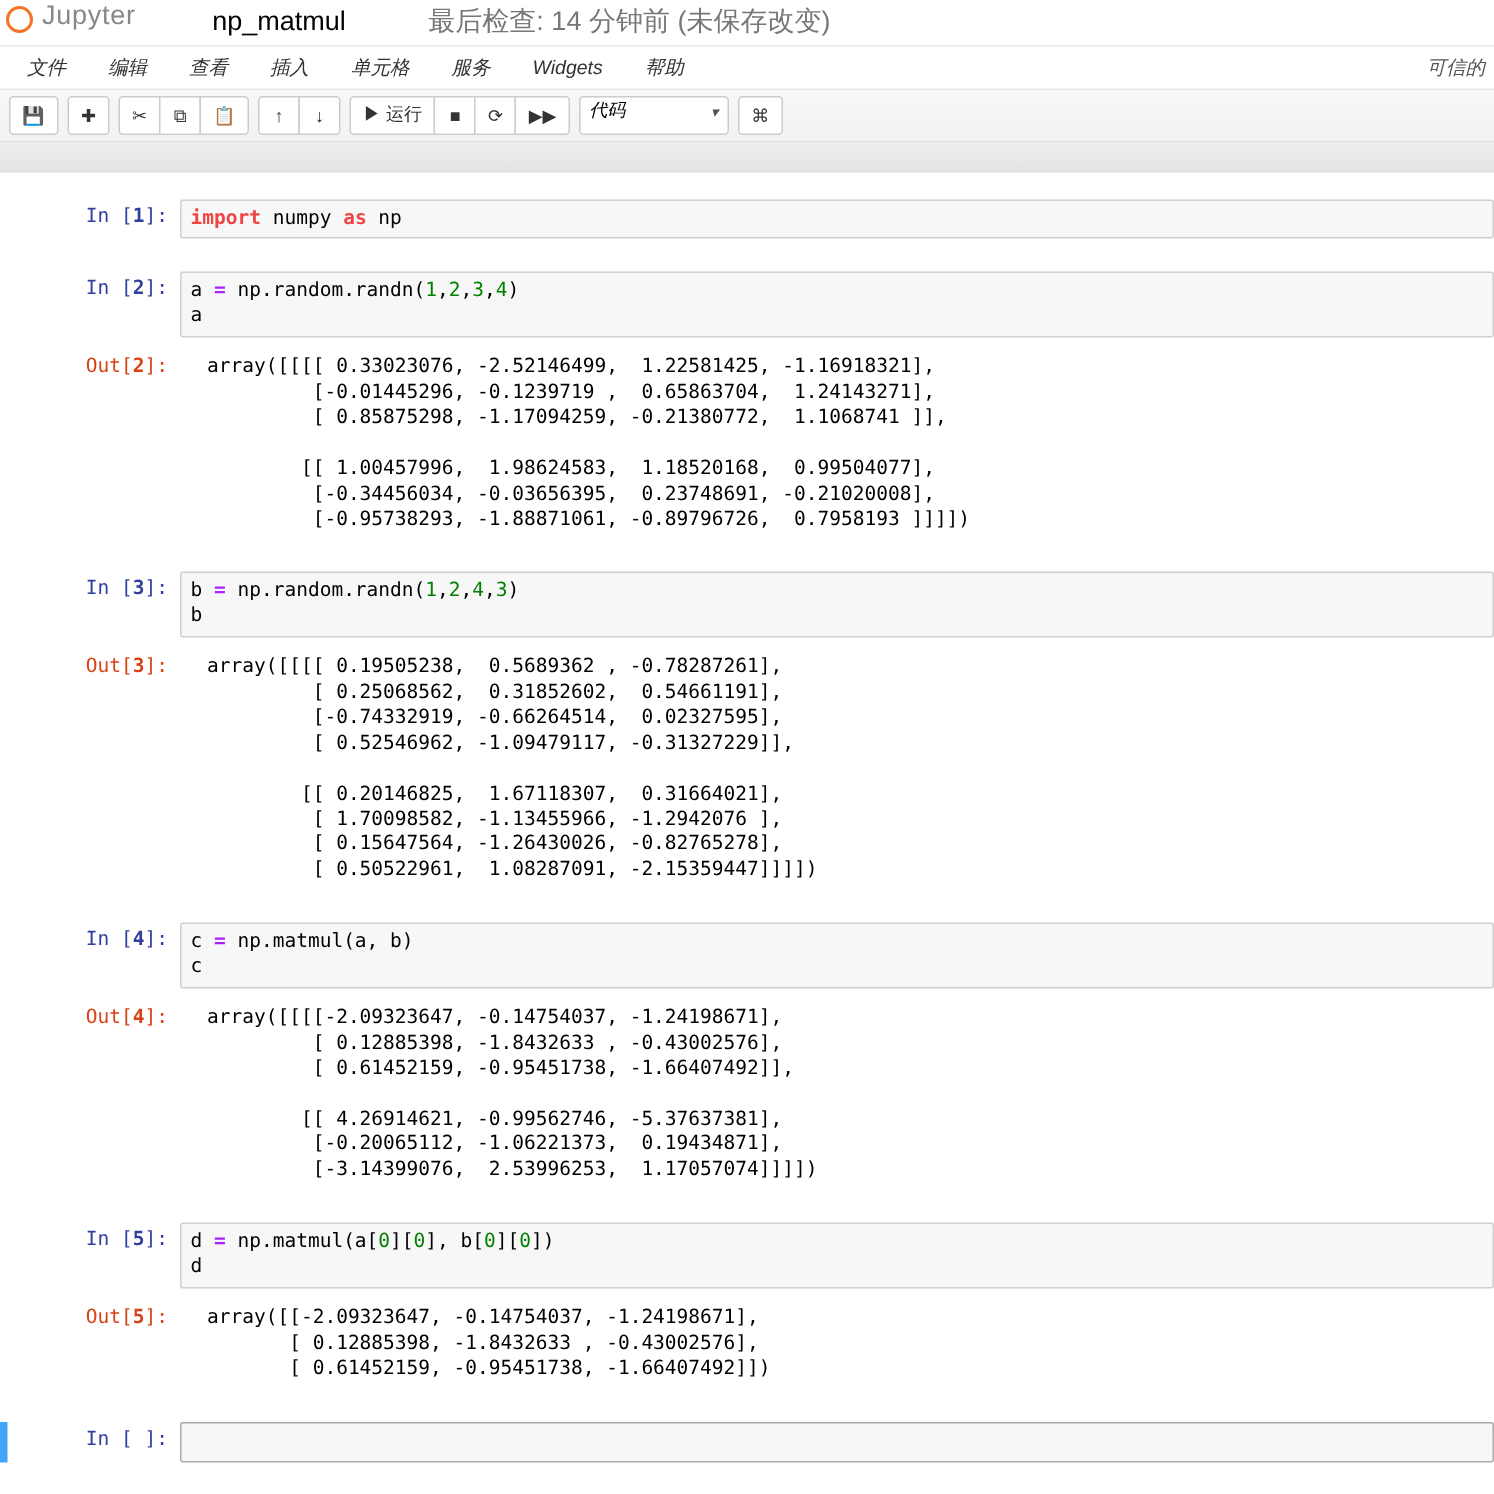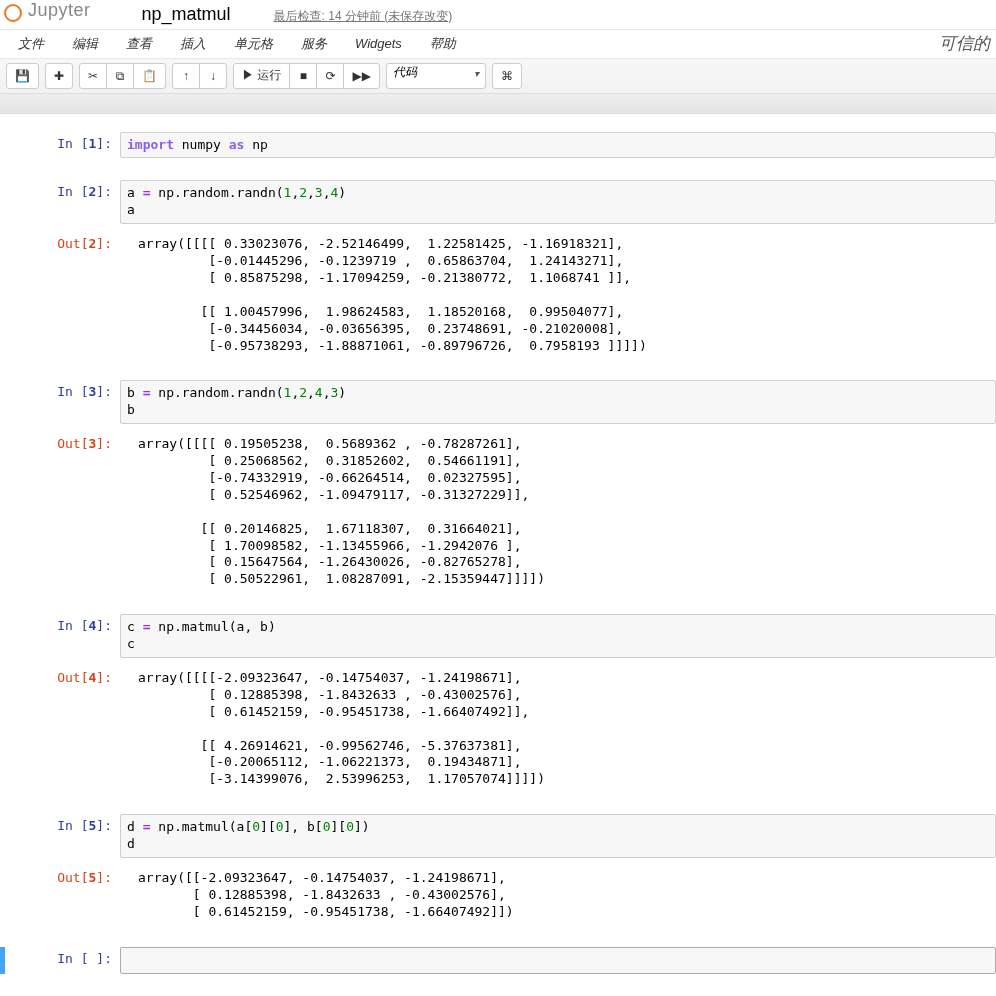--- a/index.html
+++ b/index.html
@@ -26,42 +26,42 @@
     padding: 0 8px 0 4px;
   }
   .logo-ring {
     width: 18px; height: 18px; border: 2px solid #f37626; border-radius: 50%;
     margin-right: 6px;
     position: relative;
     top:2px;
   }
   .logo-text { font-family: "Segoe UI", Arial; letter-spacing: .5px; }
   .nb-name { font-size: 18px; margin-left: 8px; color:#000;}
-  .checkpoint { font-size: 12px; color: #777; margin-left: 8px; text-decoration: underline; }
+  .checkpoint { font-size: 18px; color: #777; margin-left: 20px; }
   
   .menubar {
     border-top: 1px solid #e7e7e7;
     border-bottom: 1px solid #e7e7e7;
     background: #fff;
     display: flex;
     padding: 0 4px;
     height: 30px;
     align-items: center;
     position: relative;
     font-style: italic;
   }
   .menu-item {
     padding: 6px 14px;
     color: #333;
     cursor: pointer;
     font-size: 13px;
   }
   .trust {
     position: absolute; right: 6px;
-    color: #555; font-size: 17px;
+    color: #555; font-size: 13px;
   }
   
   .toolbar {
     background: linear-gradient(#f7f7f7,#f2f2f2);
     border-bottom: 1px solid #ddd;
     padding: 4px 6px;
     display: flex;
     align-items: center;
     gap: 6px;
   }
@@ -143,21 +143,21 @@
     margin-left: 12px;
   }
   .cell-gap { height: 10px; }
   
   .cell.selected .input-area{ border-color:#ababab;}
   .sel-left {
     width: 5px; background:#42A5F5; align-self:stretch;
     margin-right: -5px;
   }
   
-  .kw { color: #8b5cf6; font-weight: bold; }
+  .kw { color: #ef4444; font-weight: bold; }
   .nnum { color: #008000; }
   .op { color: #AA22FF; font-weight: bold;}
   .idx { color: #008000; }
 </style>
 </head>
 <body>
 
 <div class="header-row">
   <span class="logo">
     <span class="logo-ring"></span>

